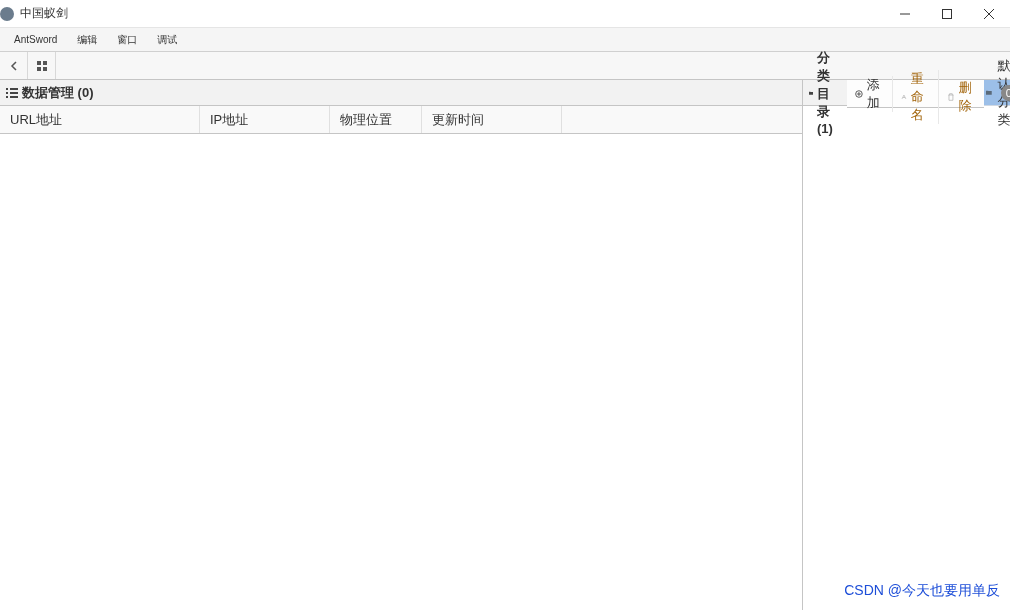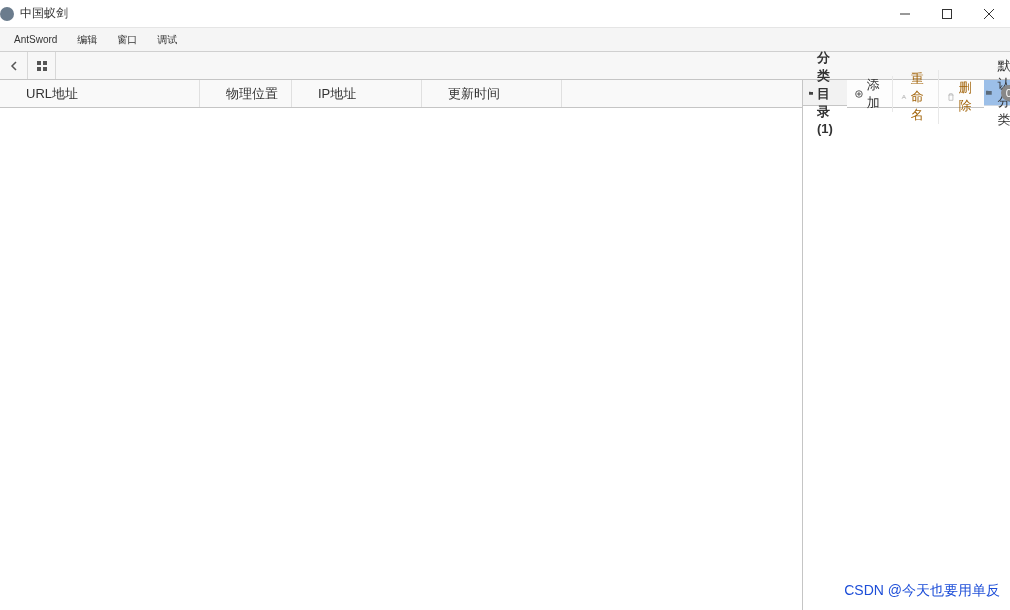--- a/index.html
+++ b/index.html
@@ -21,21 +21,21 @@
     .tool-rest { flex: 1; }
     
     .main { display: flex; height: calc(100% - 80px); }
     .left-panel { flex: 1; border-right: 1px solid #c5c5c5; display: flex; flex-direction: column; min-width: 0; }
     .right-panel { width: 207px; display: flex; flex-direction: row; }
     
     .panel-header { height: 26px; background: #f2f2f2; border-bottom: 1px solid #c5c5c5; display: flex; align-items: center; padding: 0 6px; font-weight: bold; font-size: 13px; }
     .panel-header svg { margin-right: 4px; fill: #444; }
     
     .table-header { height: 28px; background: #f9f9f9; border-bottom: 1px solid #c5c5c5; display: flex; }
-    .th { padding: 5px 26px; font-size: 13px; color: #333; border-right: 1px solid #e0e0e0; display: flex; align-items: center; white-space: nowrap; }
+    .th { padding: 5px 10px; font-size: 13px; color: #333; border-right: 1px solid #e0e0e0; display: flex; align-items: center; white-space: nowrap; }
     .th0 { width: 200px; }
     .th1 { width: 130px; }
     .th2 { width: 92px; }
     .th3 { width: 92px; }
     .th4 { width: 140px; }
     .th5 { flex: 1; border-right: none; }
     
     .table-body { flex: 1; background: #fff; }
     
     .side-toolbar { height: 28px; background: #fdfdfd; border-bottom: 1px solid #c5c5c5; display: flex; align-items: center; }
@@ -96,24 +96,35 @@
         <rect x="1" y="7" width="4" height="4"></rect>
         <rect x="7" y="7" width="4" height="4"></rect>
       </svg>
   </div>
   <div class="tool-rest"></div>
 </div>
 
 <div class="main">
 
   <div class="left-panel">
+    <div class="panel-header">
+      <svg width="12" height="12" viewBox="0 0 12 12">
+          <rect x="0" y="1" width="2" height="2"></rect>
+          <rect x="4" y="1" width="8" height="2"></rect>
+          <rect x="0" y="5" width="2" height="2"></rect>
+          <rect x="4" y="5" width="8" height="2"></rect>
+          <rect x="0" y="9" width="2" height="2"></rect>
+          <rect x="4" y="9" width="8" height="2"></rect>
+        </svg>
+      <span>数据管理 (0)</span>
+    </div>
     <div class="table-header">
       <div class="th th0">URL地址</div>
+      <div class="th th1">IP地址</div>
       <div class="th th2">物理位置</div>
-      <div class="th th1">IP地址</div>
       <div class="th th4">更新时间</div>
     </div>
     <div class="table-body"></div>
   </div>
 
   <div class="right-panel">
     <div class="panel-header">
       <svg width="12" height="10" viewBox="0 0 12 10">
           <path d="M0 1 L4 1 L5 2 L12 2 L12 10 L0 10 Z"></path>
         </svg>

